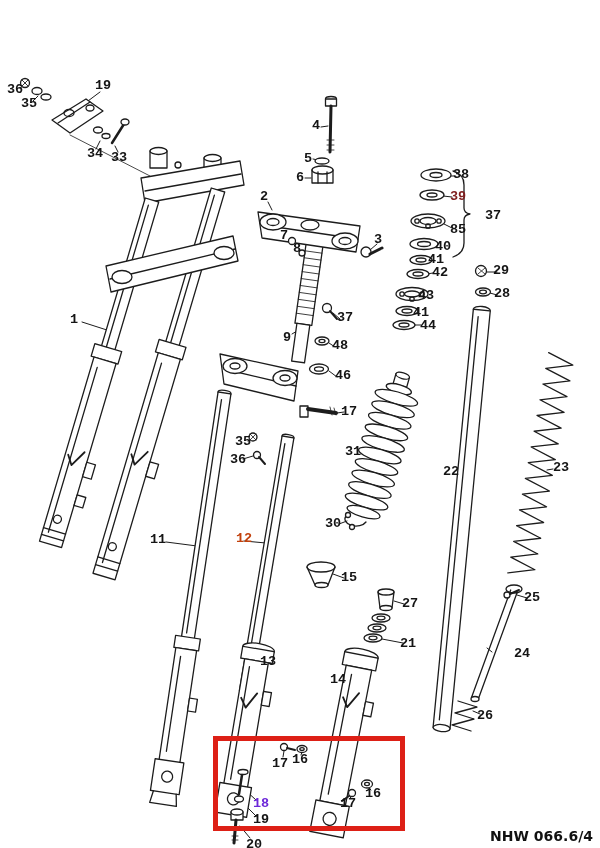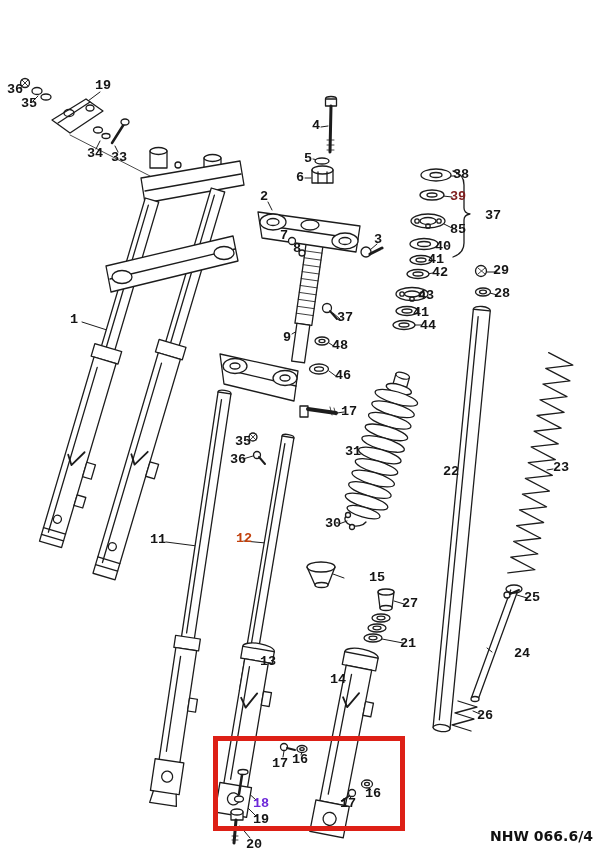--- a/index.html
+++ b/index.html
@@ -404,21 +404,21 @@
       <div class="part-label" style="left: 349px; top: 411px; color: rgb(21, 21, 21);">17</div>
       <div class="part-label" style="left: 74px; top: 319px; color: rgb(21, 21, 21);">1</div>
       <div class="part-label" style="left: 243px; top: 441px; color: rgb(21, 21, 21);">35</div>
       <div class="part-label" style="left: 238px; top: 459px; color: rgb(21, 21, 21);">36</div>
       <div class="part-label" style="left: 353px; top: 451px; color: rgb(21, 21, 21);">31</div>
       <div class="part-label" style="left: 451px; top: 471px; color: rgb(21, 21, 21);">22</div>
       <div class="part-label" style="left: 561px; top: 467px; color: rgb(21, 21, 21);">23</div>
       <div class="part-label" style="left: 333px; top: 523px; color: rgb(21, 21, 21);">30</div>
       <div class="part-label" style="left: 158px; top: 539px; color: rgb(21, 21, 21);">11</div>
       <div class="part-label" style="left: 236px; top: 538px; color: #c2410c; margin-left: 8px;">12</div>
-      <div class="part-label" style="left: 349px; top: 577px; color: rgb(21, 21, 21); margin-left: 28px;">15</div>
+      <div class="part-label" style="left: 349px; top: 577px; color: rgb(21, 21, 21);">15</div>
       <div class="part-label" style="left: 410px; top: 603px; color: rgb(21, 21, 21);">27</div>
       <div class="part-label" style="left: 408px; top: 643px; color: rgb(21, 21, 21);">21</div>
       <div class="part-label" style="left: 532px; top: 597px; color: rgb(21, 21, 21);">25</div>
       <div class="part-label" style="left: 498px; top: 653px; color: rgb(21, 21, 21); padding-left: 48px;">24</div>
       <div class="part-label" style="left: 268px; top: 661px; color: rgb(21, 21, 21);">13</div>
       <div class="part-label" style="left: 338px; top: 679px; color: rgb(21, 21, 21);">14</div>
       <div class="part-label" style="left: 485px; top: 715px; color: rgb(21, 21, 21);">26</div>
       <div class="part-label" style="left: 280px; top: 763px; color: rgb(21, 21, 21);">17</div>
       <div class="part-label" style="left: 300px; top: 759px; color: rgb(21, 21, 21);">16</div>
       <div class="part-label" style="left: 261px; top: 803px; color: #6d28d9;">18</div>

